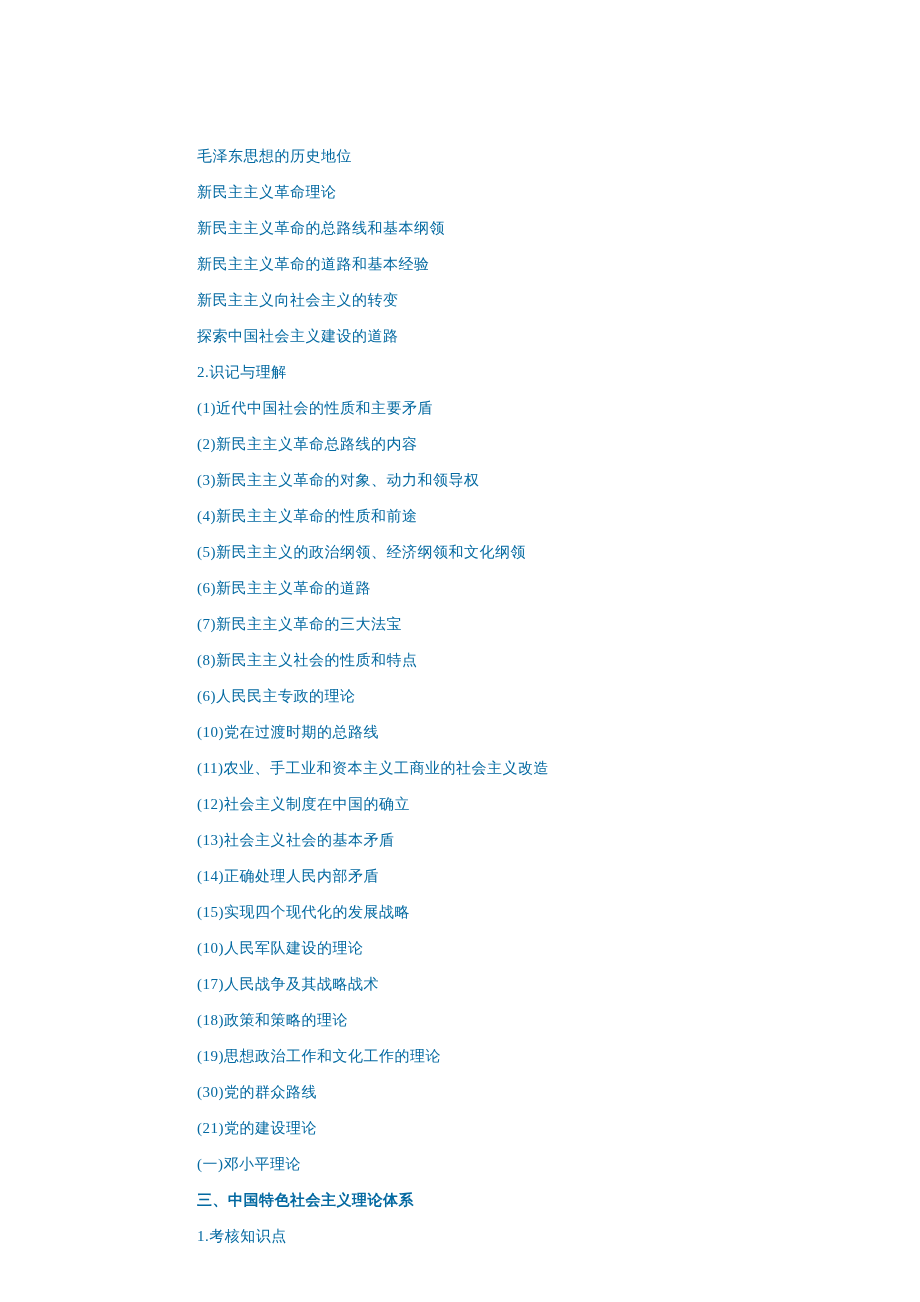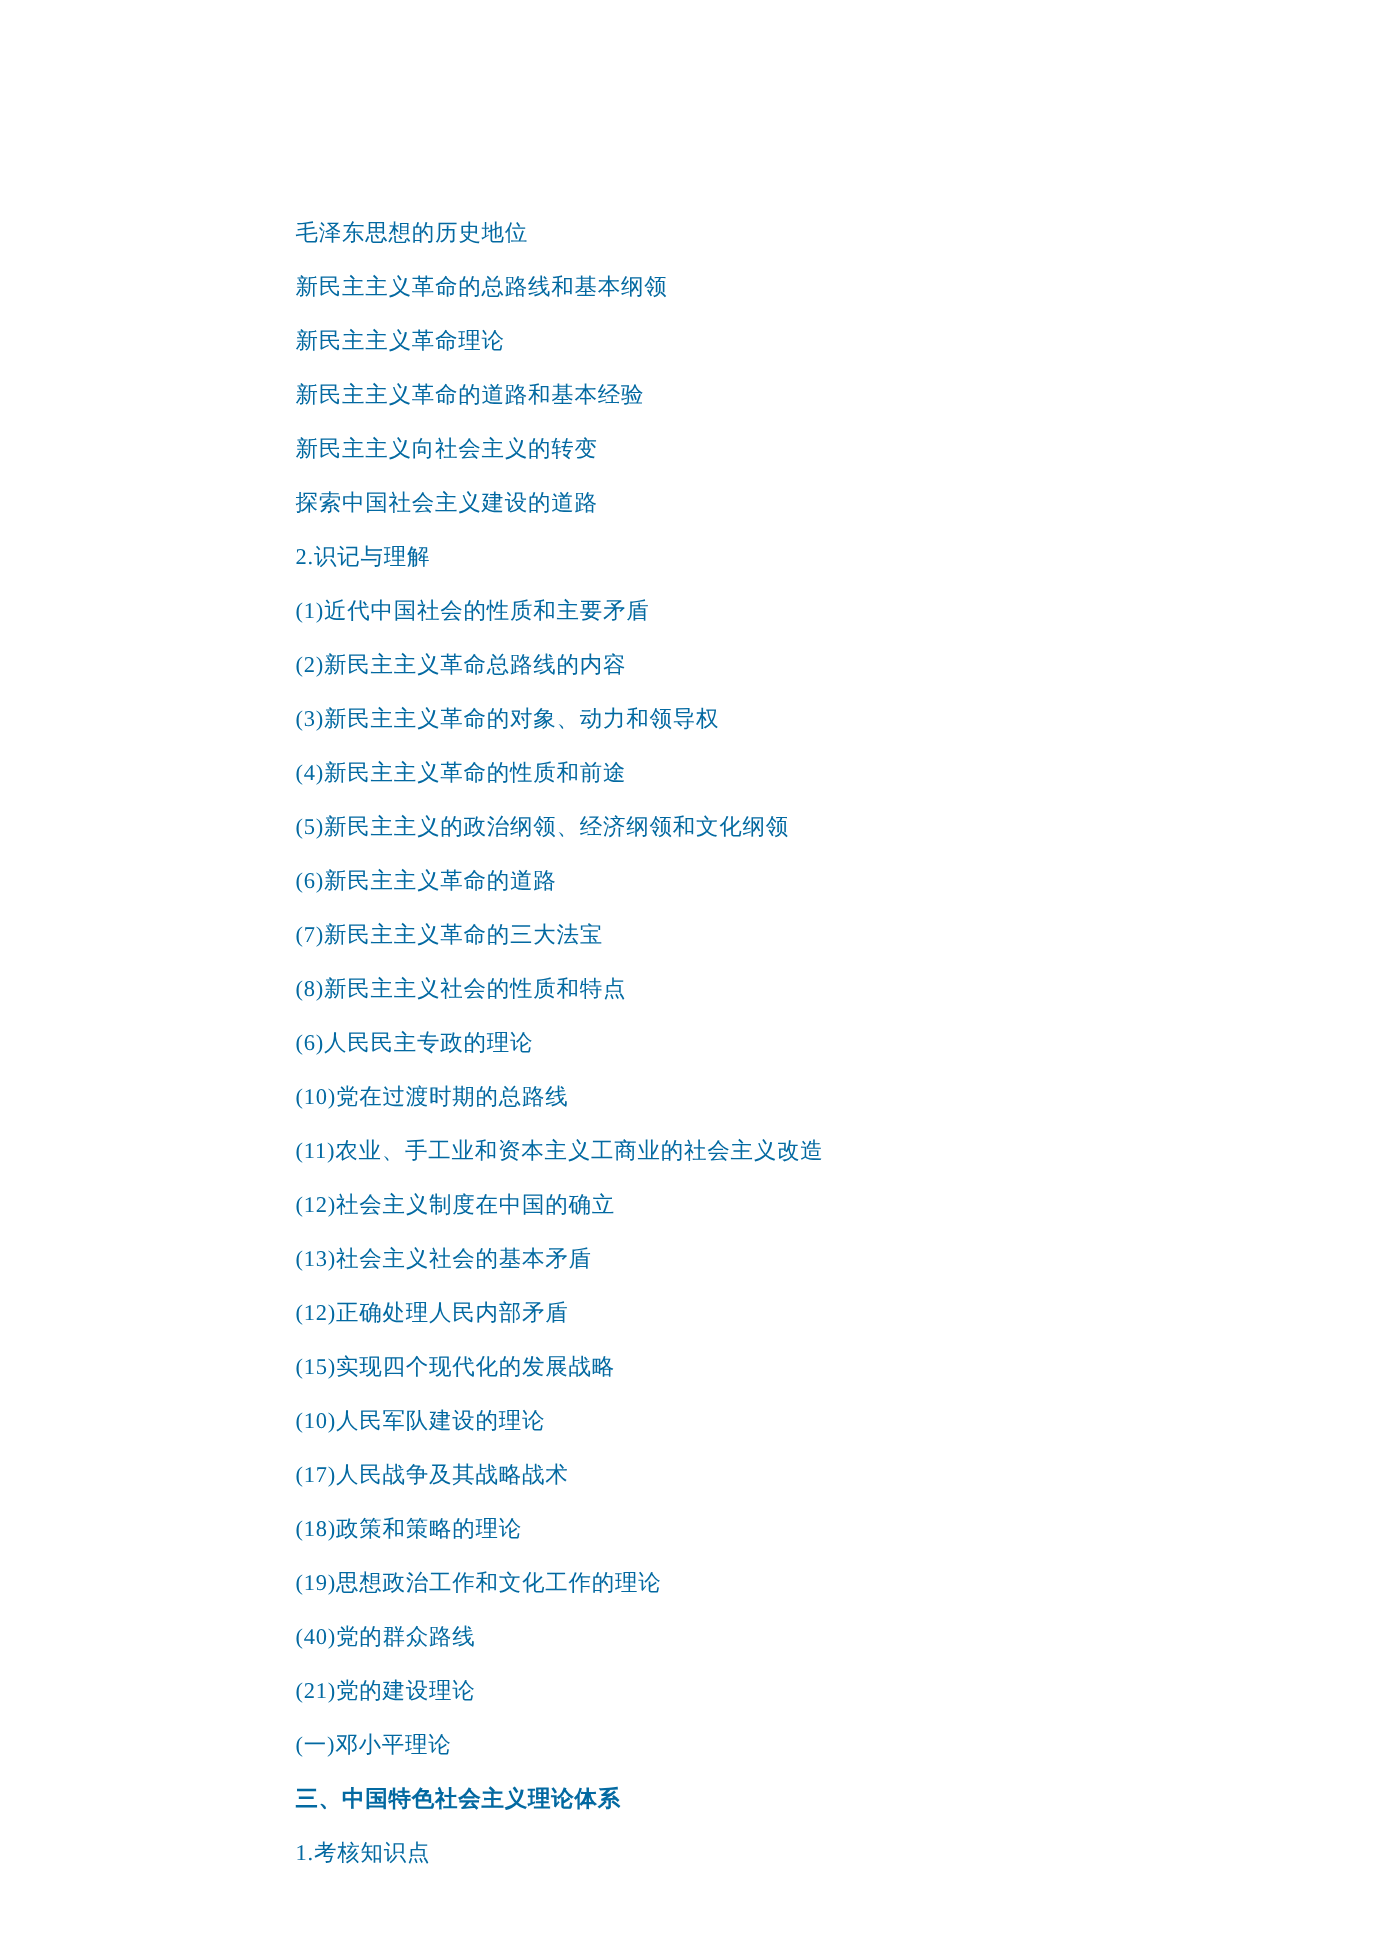--- a/index.html
+++ b/index.html
@@ -22,43 +22,43 @@
     }
     .bold {
       font-weight: bold;
     }
   </style>
 </head>
 <body>
 
 <div>
   <div class="line">毛泽东思想的历史地位</div>
+  <div class="line">新民主主义革命理论</div>
   <div class="line">新民主主义革命的总路线和基本纲领</div>
-  <div class="line">新民主主义革命理论</div>
   <div class="line">新民主主义革命的道路和基本经验</div>
   <div class="line">新民主主义向社会主义的转变</div>
   <div class="line">探索中国社会主义建设的道路</div>
   <div class="line">2.识记与理解</div>
   <div class="line">(1)近代中国社会的性质和主要矛盾</div>
   <div class="line">(2)新民主主义革命总路线的内容</div>
   <div class="line">(3)新民主主义革命的对象、动力和领导权</div>
   <div class="line">(4)新民主主义革命的性质和前途</div>
   <div class="line">(5)新民主主义的政治纲领、经济纲领和文化纲领</div>
   <div class="line">(6)新民主主义革命的道路</div>
   <div class="line">(7)新民主主义革命的三大法宝</div>
   <div class="line">(8)新民主主义社会的性质和特点</div>
   <div class="line">(6)人民民主专政的理论</div>
   <div class="line">(10)党在过渡时期的总路线</div>
   <div class="line">(11)农业、手工业和资本主义工商业的社会主义改造</div>
   <div class="line">(12)社会主义制度在中国的确立</div>
   <div class="line">(13)社会主义社会的基本矛盾</div>
-  <div class="line">(12)正确处理人民内部矛盾</div>
+  <div class="line">(14)正确处理人民内部矛盾</div>
   <div class="line">(15)实现四个现代化的发展战略</div>
   <div class="line">(10)人民军队建设的理论</div>
   <div class="line">(17)人民战争及其战略战术</div>
   <div class="line">(18)政策和策略的理论</div>
   <div class="line">(19)思想政治工作和文化工作的理论</div>
-  <div class="line">(40)党的群众路线</div>
+  <div class="line">(30)党的群众路线</div>
   <div class="line">(21)党的建设理论</div>
   <div class="line">(一)邓小平理论</div>
   <div class="line bold">三、中国特色社会主义理论体系</div>
   <div class="line">1.考核知识点</div>
 </div>
 
 </body></html>

